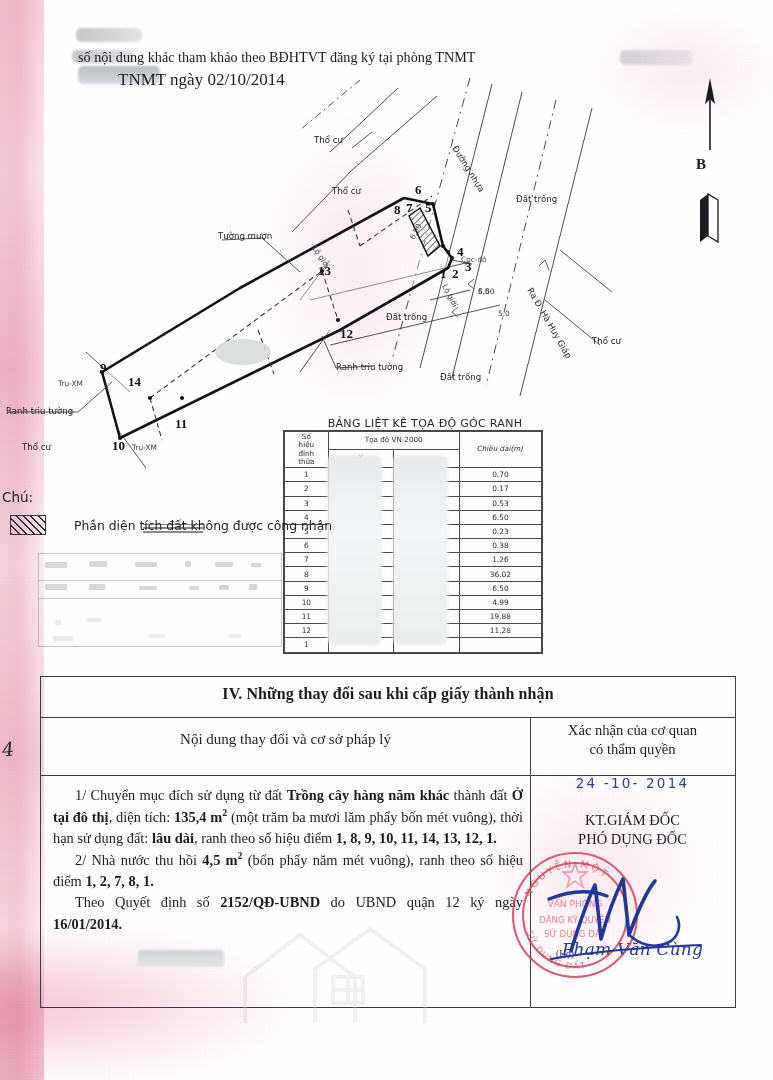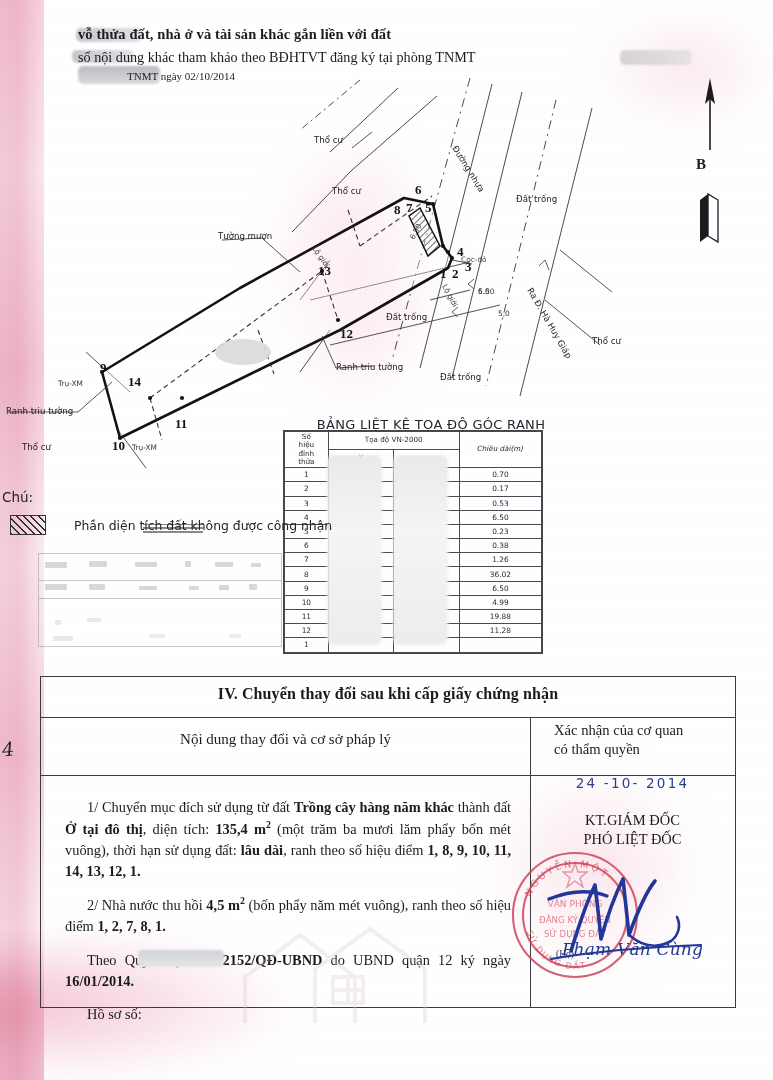--- a/index.html
+++ b/index.html
@@ -53,21 +53,21 @@
   .watermark{
     position:absolute;left:355px;top:915px;width:300px;height:120px;
     transform:translateX(-50%);
     pointer-events:none;opacity:.30;
   }
 
   
   .hdr{position:absolute;left:78px;}
   .hdr-l1{top:26px;font-size:14.5px;font-weight:bold;letter-spacing:.1px;white-space:nowrap;}
   .hdr-l2{top:49px;font-size:14.2px;white-space:nowrap;}
-  .hdr-l3{top:70px;left:127px;font-size:11px;white-space:nowrap;}
+  .hdr-l3{top:70px;left:118px;font-size:17px;white-space:nowrap;}
   .smudge{
     position:absolute;background:linear-gradient(180deg,#cfd0d4,#b9babf);
     border-radius:5px;filter:blur(1.1px);opacity:.95;
   }
   .sm-h1{left:76px;top:28px;width:66px;height:14px;opacity:.55;
     background:linear-gradient(90deg,#9a9ba1,#c9cace);}
   .sm-h2{left:72px;top:50px;width:62px;height:13px;opacity:.5;
     background:linear-gradient(90deg,#8f9097,#c5c6cb);}
   .sm-h3{left:78px;top:66px;width:82px;height:18px;
     background:linear-gradient(180deg,#b9babf,#d8d9dd);opacity:.95;}
@@ -88,22 +88,22 @@
   .vnum{font-family:"Liberation Serif",serif;font-size:13px;font-weight:bold;fill:#111118;}
 
   
   #coordtbl{
     position:absolute;left:283px;top:430px;width:258px;
     border:1.1px solid #44454c;
     background:rgba(255,255,255,.55);
     font-family:"DejaVu Sans",sans-serif;
   }
   #coordtbl .cap{
-    position:absolute;left:18px;top:-14px;width:258px;text-align:center;
-    font-size:13px;letter-spacing:.3px;color:#26262c;
+    position:absolute;left:12px;top:-14px;width:258px;text-align:center;
+    font-size:11px;letter-spacing:.3px;color:#26262c;
   }
   #coordtbl table{border-collapse:collapse;width:100%;}
   #coordtbl th,#coordtbl td{
     border:1px solid #4a4b52;font-weight:normal;color:#2a2a30;
   }
   #coordtbl th{font-size:7.2px;padding:1px 8px;line-height:1.15;}
   #coordtbl td{font-size:7.4px;text-align:center;padding:0;height:13.2px;}
   .col-id{width:17%;}
   .col-x{width:25.5%;}
   .col-y{width:25.5%;}
@@ -146,28 +146,28 @@
   #sec4 .vdiv{position:absolute;width:1.4px;background:#3c3d44;}
   .s4-title{
     position:absolute;left:0;top:8px;width:100%;text-align:center;
     font-size:16px;font-weight:bold;letter-spacing:.1px;
   }
   .s4-colhead-l{
     position:absolute;left:0;top:52px;width:489px;text-align:center;
     font-size:15px;line-height:1.35;
   }
   .s4-colhead-r{
-    position:absolute;left:513px;top:44px;width:205px;
+    position:absolute;left:489px;top:44px;width:205px;text-align:center;
     font-size:14.6px;line-height:1.32;
   }
   .s4-body{
     position:absolute;left:12px;top:108px;width:470px;
     font-size:14.4px;line-height:1.47;text-align:justify;
   }
-  .s4-body p{margin:12px;text-indent:22px;}
+  .s4-body p{margin:0;text-indent:22px;}
   .s4-body b{font-weight:bold;}
   sup{font-size:.68em;vertical-align:super;}
 
   
   .appr-date{
     position:absolute;left:489px;top:98px;width:205px;text-align:center;
     font-family:"DejaVu Sans",sans-serif;font-size:13.5px;letter-spacing:2.2px;
     color:#2b3f8e;
   }
   .appr-l1{position:absolute;left:489px;top:135px;width:205px;text-align:center;font-size:14.5px;}
@@ -201,21 +201,20 @@
   <div class="pink-blob blob-a"></div>
   <div class="pink-blob blob-b"></div>
   <div class="pink-blob blob-c"></div>
   <div class="pink-blob blob-d"></div>
 
   <div class="smudge sm-h1"></div>
   <div class="smudge sm-h2"></div>
   <div class="smudge sm-h3"></div>
   <div class="smudge sm-h4"></div>
 
-  <div class="hdr hdr-l1">vỗ thửa đất, nhà ở và tài sản khác gắn liền với đất</div>
   <div class="hdr hdr-l2">số nội dung khác tham khảo theo BĐHTVT đăng ký tại phòng TNMT</div>
   <div class="hdr hdr-l3">TNMT ngày 02/10/2014</div>
 
   <div class="north">
     <svg width="60" height="170" viewBox="0 0 60 170">
       <line x1="22" y1="8" x2="22" y2="72" stroke="#1b1b22" stroke-width="1.6"></line>
       <polygon points="22,0 17,26 22,21 27,26" fill="#1b1b22"></polygon>
       <g>
         <polygon points="12,122 12,164 20,158 20,116" fill="#1b1b22"></polygon>
         <polygon points="20,116 20,158 30,164 30,122" fill="#ffffff" stroke="#1b1b22" stroke-width="1.3"></polygon>
@@ -469,47 +468,44 @@
     <div class="fglyph" style="left:14px;top:82px;width:20px;height:5px;opacity:.3"></div>
     <div class="fglyph" style="left:110px;top:80px;width:16px;height:4px;opacity:.25"></div>
     <div class="fglyph" style="left:190px;top:80px;width:12px;height:4px;opacity:.25"></div>
   </div>
 
   <div id="sec4">
     <div class="bar" style="top:40px"></div>
     <div class="bar" style="top:98px"></div>
     <div class="vdiv" style="left:489px;top:40px;height:290px"></div>
 
-    <div class="s4-title">IV. Chuyển thay đổi sau khi cấp giấy chứng nhận</div>
+    <div class="s4-title">IV. Những thay đổi sau khi cấp giấy thành nhận</div>
 
     <div class="s4-colhead-l">Nội dung thay đổi và cơ sở pháp lý</div>
 
     <div class="s4-colhead-r">
       <span>Xác nhận của cơ quan</span><br>
       <span>có thẩm quyền</span>
     </div>
 
     <div class="s4-body">
       <p>
         <span>1/ Chuyển mục đích sử dụng từ đất </span><b>Trồng cây hàng năm khác</b><span> thành đất </span><b>Ở tại đô thị</b><span>, diện tích: </span><b>135,4 m</b><b><sup>2</sup></b><span> (một trăm ba mươi lăm phẩy bốn mét vuông), thời hạn sử dụng đất: </span><b>lâu dài</b><span>, ranh theo số hiệu điểm </span><b>1, 8, 9, 10, 11, 14, 13, 12, 1.</b>
       </p>
       <p>
         <span>2/ Nhà nước thu hồi </span><b>4,5 m</b><b><sup>2</sup></b><span> (bốn phẩy năm mét vuông), ranh theo số hiệu điểm </span><b>1, 2, 7, 8, 1.</b>
       </p>
       <p>
         <span>Theo Quyết định số </span><b>2152/QĐ-UBND</b><span> do UBND quận 12 ký ngày </span><b>16/01/2014.</b>
       </p>
-      <p>
-        <span>Hồ sơ số:</span>
-      </p>
     </div>
 
     <div class="appr-date">24 -10- 2014</div>
     <div class="appr-l1">KT.GIÁM ĐỐC</div>
-    <div class="appr-l2">PHÓ LIỆT ĐỐC</div>
+    <div class="appr-l2">PHÓ DỤNG ĐỐC</div>
     <div class="appr-hoten">(Họ)</div>
     <div class="appr-name">Phạm Văn Cùng</div>
   </div>
 
   <div class="hs-redact"></div>
 
   <svg class="stamp" viewBox="0 0 140 140">
     <g fill="none" stroke="#cf3f55" stroke-width="2.1" opacity=".82">
       <circle cx="70" cy="70" r="62"></circle>
       <circle cx="70" cy="70" r="52"></circle>

